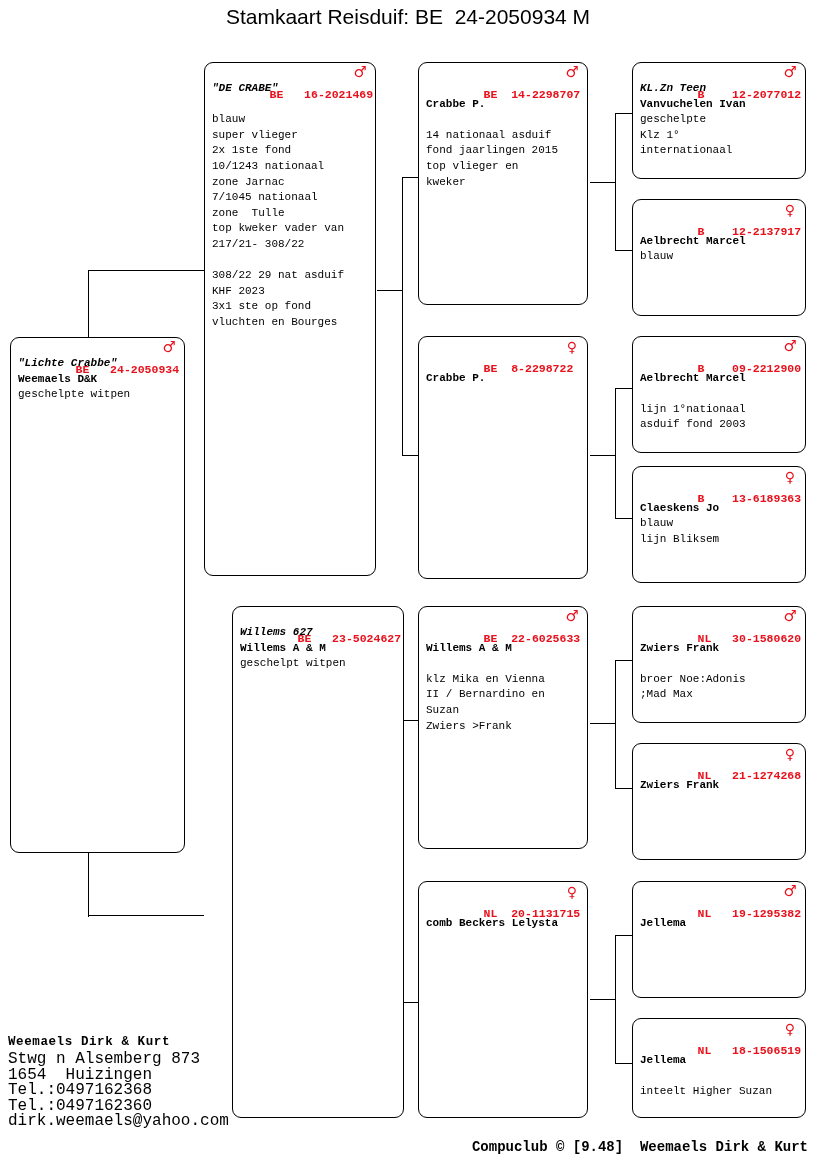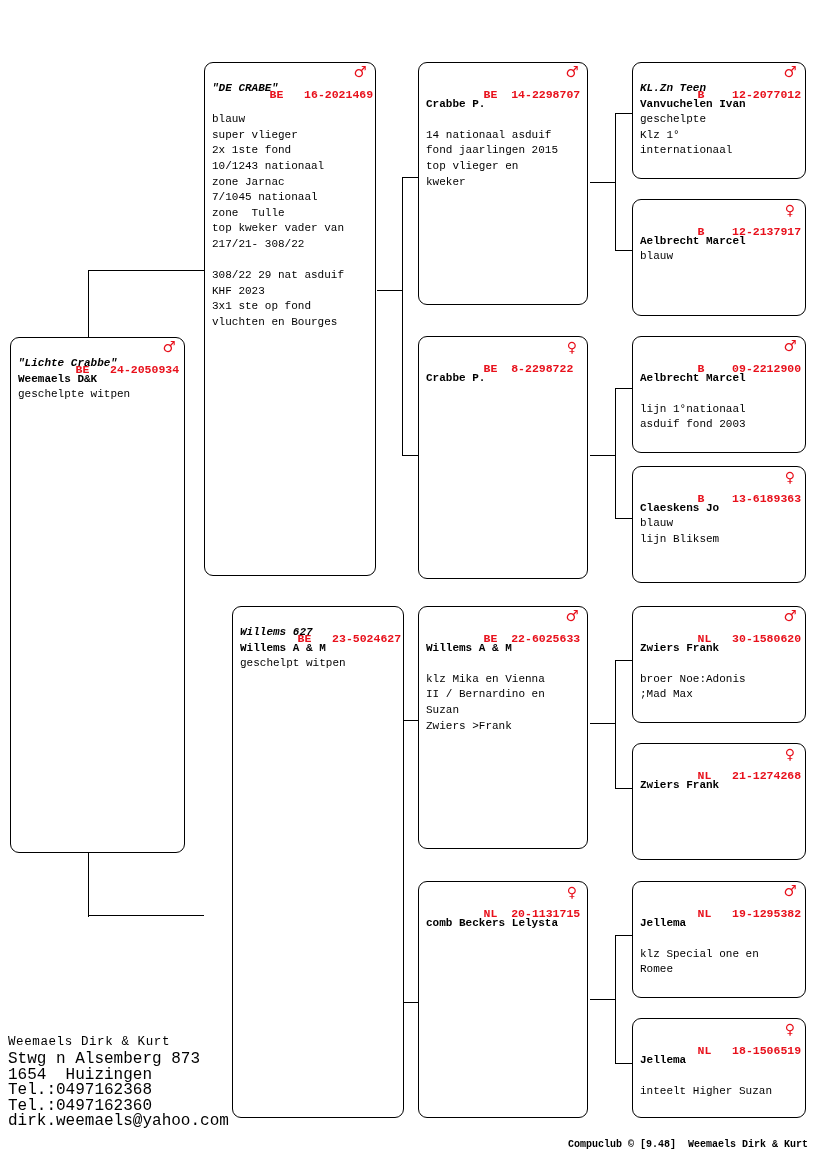--- a/index.html
+++ b/index.html
@@ -67,35 +67,36 @@
   .gap{height:15.6px;}
 
   
   .ln{position:absolute;background:#000;}
   .lnv{width:1.4px;}
   .lnh{height:1.4px;}
 
   
   .foot{position:absolute;left:8px;top:1032px;width:260px;}
   .foot .fname{
-    font-weight:normal;font-size:12.5px;line-height:20px;color:#000;white-space:pre;
+    font-weight:bold;font-size:12.5px;line-height:20px;color:#000;white-space:pre;
     letter-spacing:0.6px;
   }
   .foot .fline{font-size:16px;line-height:15.6px;color:#000;white-space:pre;}
   .copy{
     position:absolute;left:0;top:1139px;width:808px;
     text-align:right;
-    font-size:10px;font-weight:bold;color:#000;white-space:pre;
+    font-size:14px;font-weight:bold;color:#000;white-space:pre;
   }
 </style>
 </head>
 <body>
 
 <div id="page">
 
+  <div class="title">Stamkaart Reisduif: BE  24-2050934 M</div>
 
   <div class="ln lnv" style="left:88px;top:270px;height:647px;"></div>
   <div class="ln lnh" style="left:88px;top:270px;width:116px;"></div>
   <div class="ln lnh" style="left:88px;top:915px;width:116px;"></div>
   <div class="ln lnh" style="left:88px;top:592px;width:8px;"></div>
 
   <div class="ln lnv" style="left:402px;top:177px;height:278px;"></div>
   <div class="ln lnh" style="left:402px;top:177px;width:18px;"></div>
   <div class="ln lnh" style="left:402px;top:455px;width:18px;"></div>
   <div class="ln lnh" style="left:377px;top:290px;width:25px;"></div>
@@ -283,22 +284,20 @@
   </div>
 
   <div class="box" style="left:632px;top:881px;width:174px;height:117px;">
     <div class="hdr">
       <span class="ring">NL   19-1295382</span>
       <span class="sex">♂</span>
     </div>
     <div class="gap"></div>
     <div class="owner">Jellema</div>
     <div class="gap"></div>
-    <div class="notes">klz Special one en
-Romee</div>
   </div>
 
   <div class="box" style="left:632px;top:1018px;width:174px;height:100px;">
     <div class="hdr">
       <span class="ring">NL   18-1506519</span>
       <span class="sex f">♀</span>
     </div>
     <div class="gap"></div>
     <div class="owner">Jellema</div>
     <div class="gap"></div>

